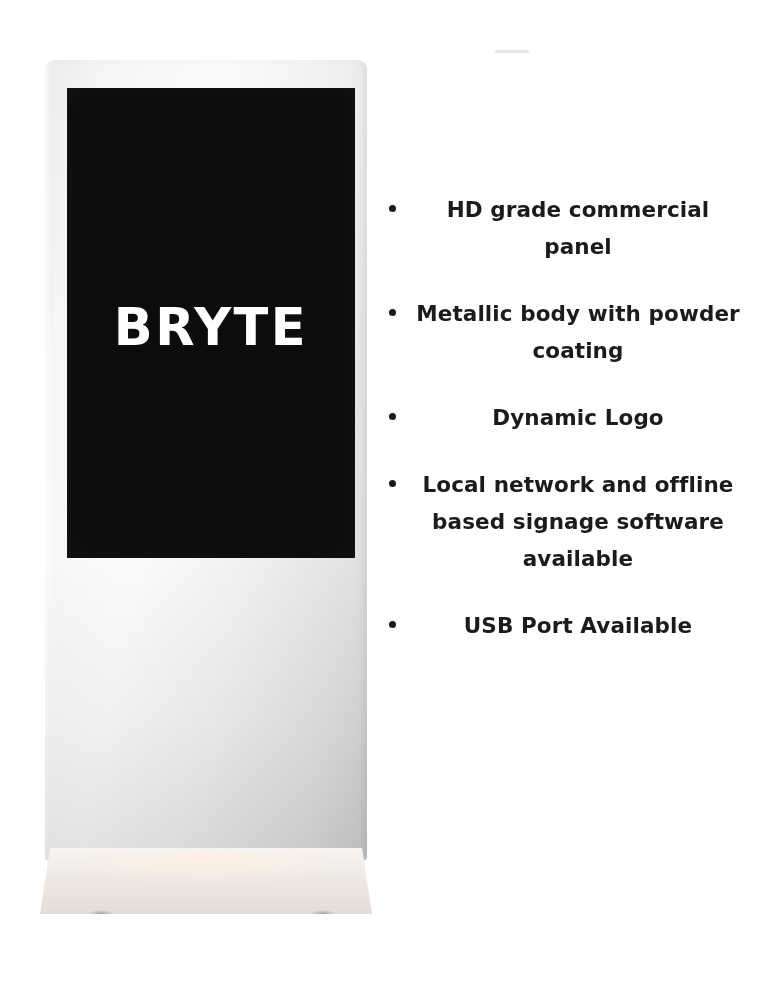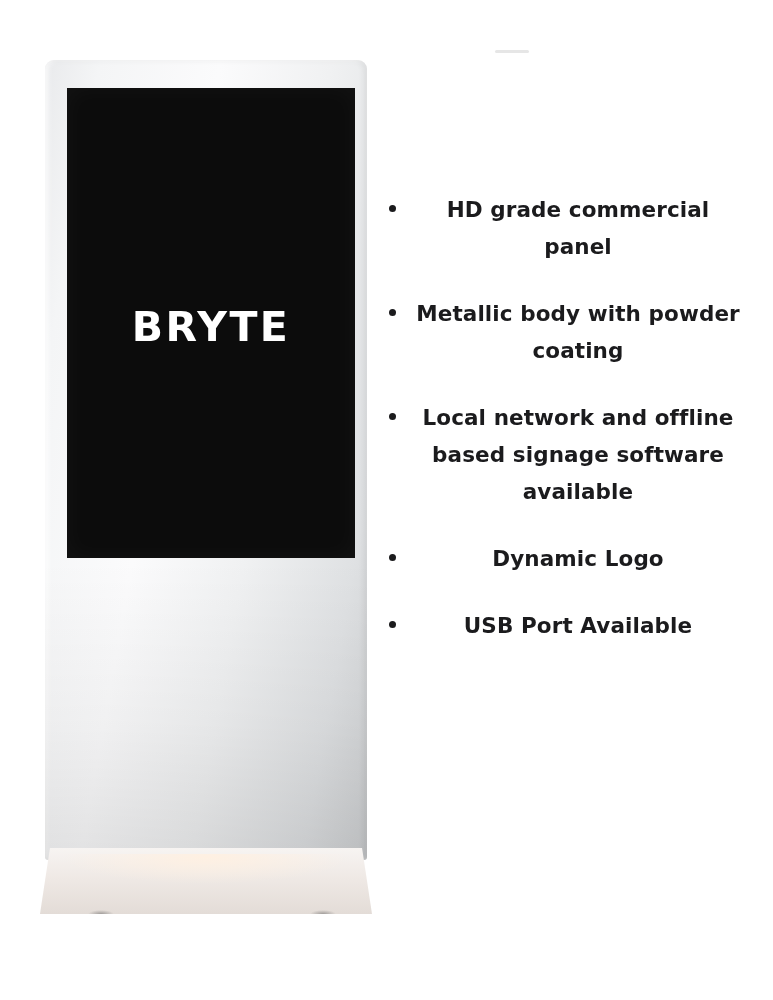--- a/index.html
+++ b/index.html
@@ -78,21 +78,21 @@
     height: 470px;
     background: #0c0c0c;
     box-shadow: inset 0 0 26px rgba(255,255,255,0.035);
     display: flex;
     align-items: center;
     justify-content: center;
     overflow: hidden;
   }
   .screen-logo {
     color: #ffffff;
-    font-size: 41px;
+    font-size: 51px;
     font-weight: 700;
     letter-spacing: 2.5px;
     font-family: "DejaVu Sans", sans-serif;
     user-select: none;
     transform: translateY(4px);
   }
 
   
   .kiosk-base {
     position: absolute;
@@ -180,25 +180,25 @@
     <li class="feature-item">
       <span class="bullet"></span>
       <span>HD grade commercial panel</span>
     </li>
     <li class="feature-item">
       <span class="bullet"></span>
       <span>Metallic body with powder coating</span>
     </li>
     <li class="feature-item">
       <span class="bullet"></span>
+      <span>Dynamic Logo</span>
+    </li>
+    <li class="feature-item">
+      <span class="bullet"></span>
       <span>Local network and offline based signage software available</span>
     </li>
     <li class="feature-item">
       <span class="bullet"></span>
-      <span>Dynamic Logo</span>
-    </li>
-    <li class="feature-item">
-      <span class="bullet"></span>
       <span>USB Port Available</span>
     </li>
   </ul>
 
 </div>
 
 </body></html>

